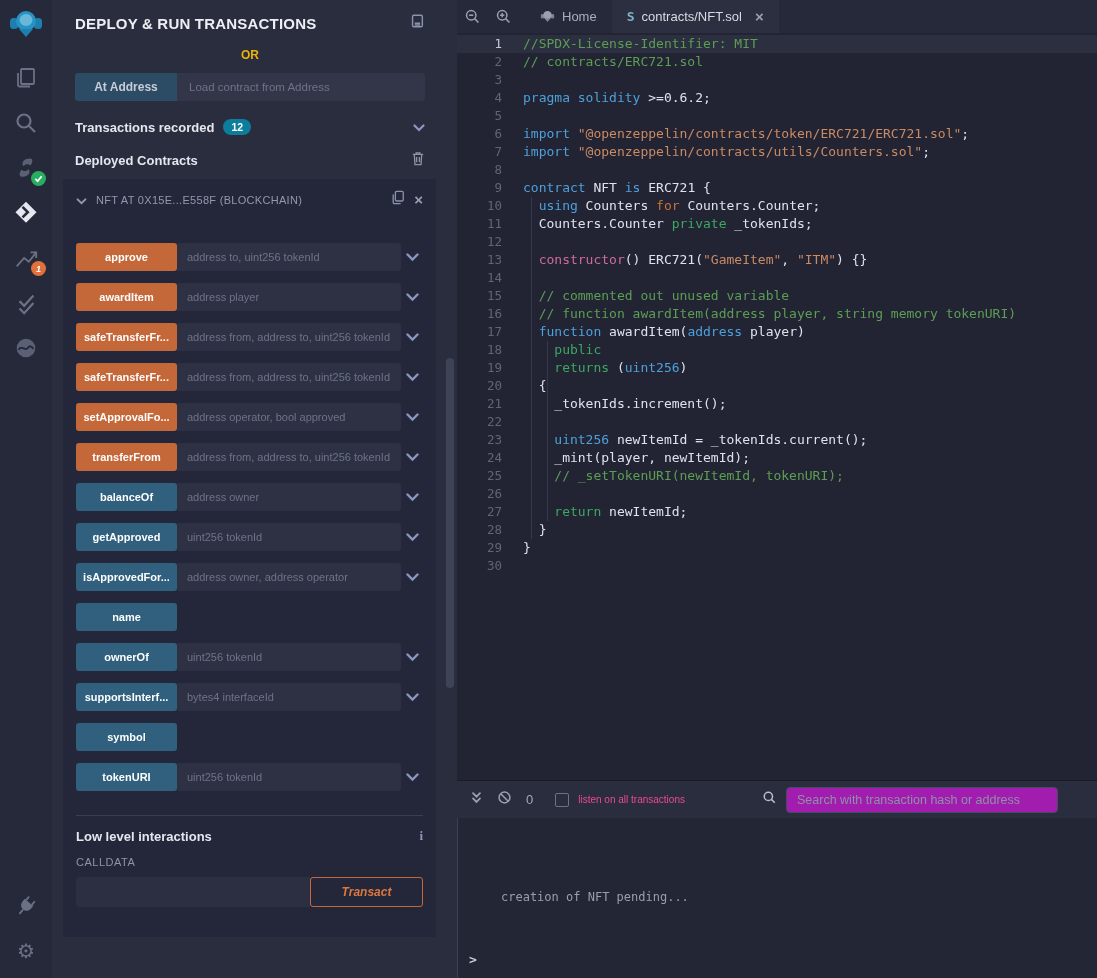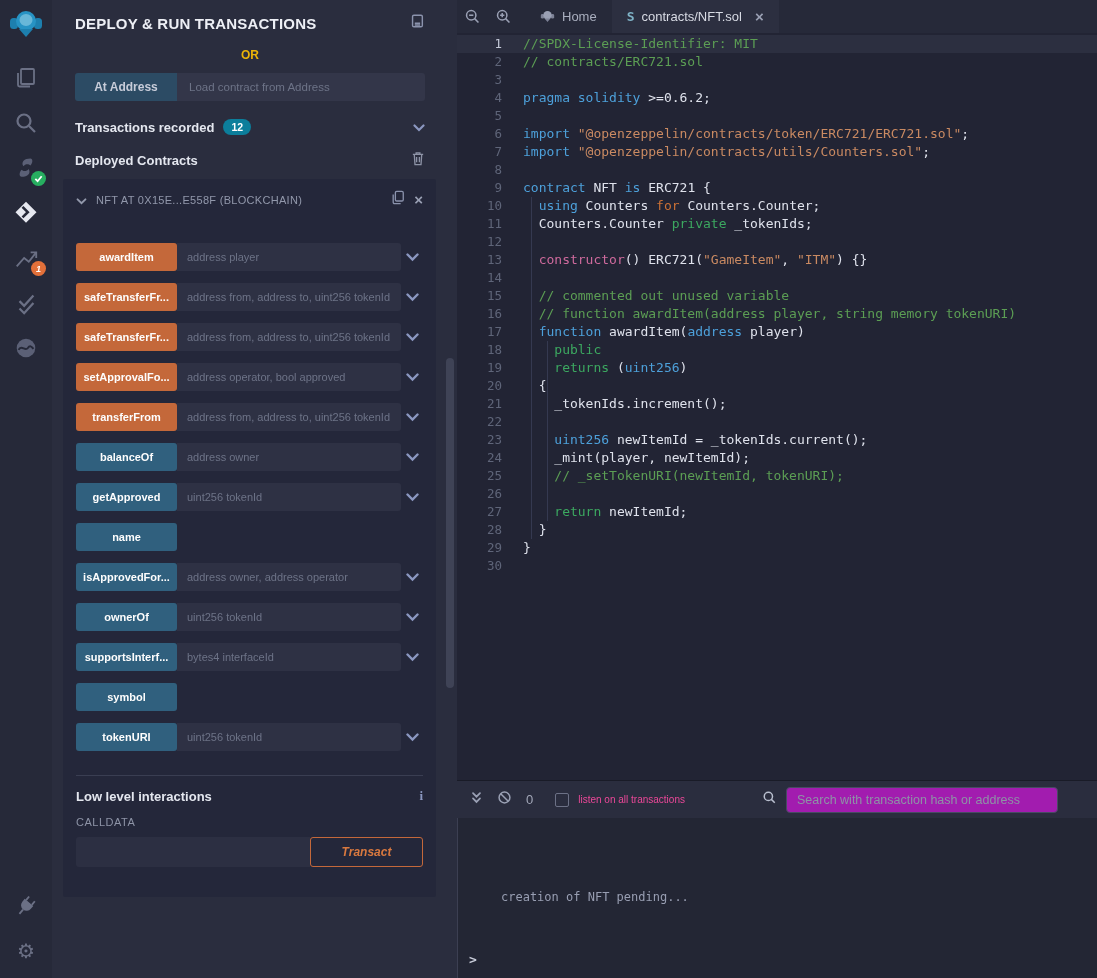--- a/index.html
+++ b/index.html
@@ -215,20 +215,29 @@
         <span>
           <svg width="14" height="15" viewBox="0 0 16 17" fill="none" stroke="#8b93ad" stroke-width="1.5">
             <rect x="5" y="1.5" width="9" height="11" rx="1.5"></rect>
             <path d="M2.5 5 v9 a1.5 1.5 0 0 0 1.5 1.5 H11"></path>
           </svg>
         </span>
         <span class="close-x" style="color:#9aa0b4;font-size:15px;font-weight:bold;cursor:pointer;">×</span>
       </div>
       <div class="fn-list">
           <div class="fn-row">
+            <button class="fn-btn write">approve</button>
+            <input class="fn-input" placeholder="address to, uint256 tokenId" style="">
+            <span class="fn-chevron">
+              <svg width="13" height="9" viewBox="0 0 13 9" fill="none" stroke="#8b97c0" stroke-width="2.4" stroke-linecap="round">
+                <path d="M1.5 1.5 L6.5 6.5 L11.5 1.5"></path>
+              </svg>
+            </span>
+          </div>
+          <div class="fn-row">
             <button class="fn-btn write">awardItem</button>
             <input class="fn-input" placeholder="address player" style="">
             <span class="fn-chevron">
               <svg width="13" height="9" viewBox="0 0 13 9" fill="none" stroke="#8b97c0" stroke-width="2.4" stroke-linecap="round">
                 <path d="M1.5 1.5 L6.5 6.5 L11.5 1.5"></path>
               </svg>
             </span>
           </div>
           <div class="fn-row">
             <button class="fn-btn write">safeTransferFr...</button>
@@ -278,30 +287,30 @@
           <div class="fn-row">
             <button class="fn-btn read">getApproved</button>
             <input class="fn-input" placeholder="uint256 tokenId" style="">
             <span class="fn-chevron">
               <svg width="13" height="9" viewBox="0 0 13 9" fill="none" stroke="#8b97c0" stroke-width="2.4" stroke-linecap="round">
                 <path d="M1.5 1.5 L6.5 6.5 L11.5 1.5"></path>
               </svg>
             </span>
           </div>
           <div class="fn-row">
-            <button class="fn-btn read">name</button>
-          </div>
-          <div class="fn-row">
             <button class="fn-btn read">isApprovedFor...</button>
             <input class="fn-input" placeholder="address owner, address operator" style="">
             <span class="fn-chevron">
               <svg width="13" height="9" viewBox="0 0 13 9" fill="none" stroke="#8b97c0" stroke-width="2.4" stroke-linecap="round">
                 <path d="M1.5 1.5 L6.5 6.5 L11.5 1.5"></path>
               </svg>
             </span>
+          </div>
+          <div class="fn-row">
+            <button class="fn-btn read">name</button>
           </div>
           <div class="fn-row">
             <button class="fn-btn read">ownerOf</button>
             <input class="fn-input" placeholder="uint256 tokenId" style="">
             <span class="fn-chevron">
               <svg width="13" height="9" viewBox="0 0 13 9" fill="none" stroke="#8b97c0" stroke-width="2.4" stroke-linecap="round">
                 <path d="M1.5 1.5 L6.5 6.5 L11.5 1.5"></path>
               </svg>
             </span>
           </div>

